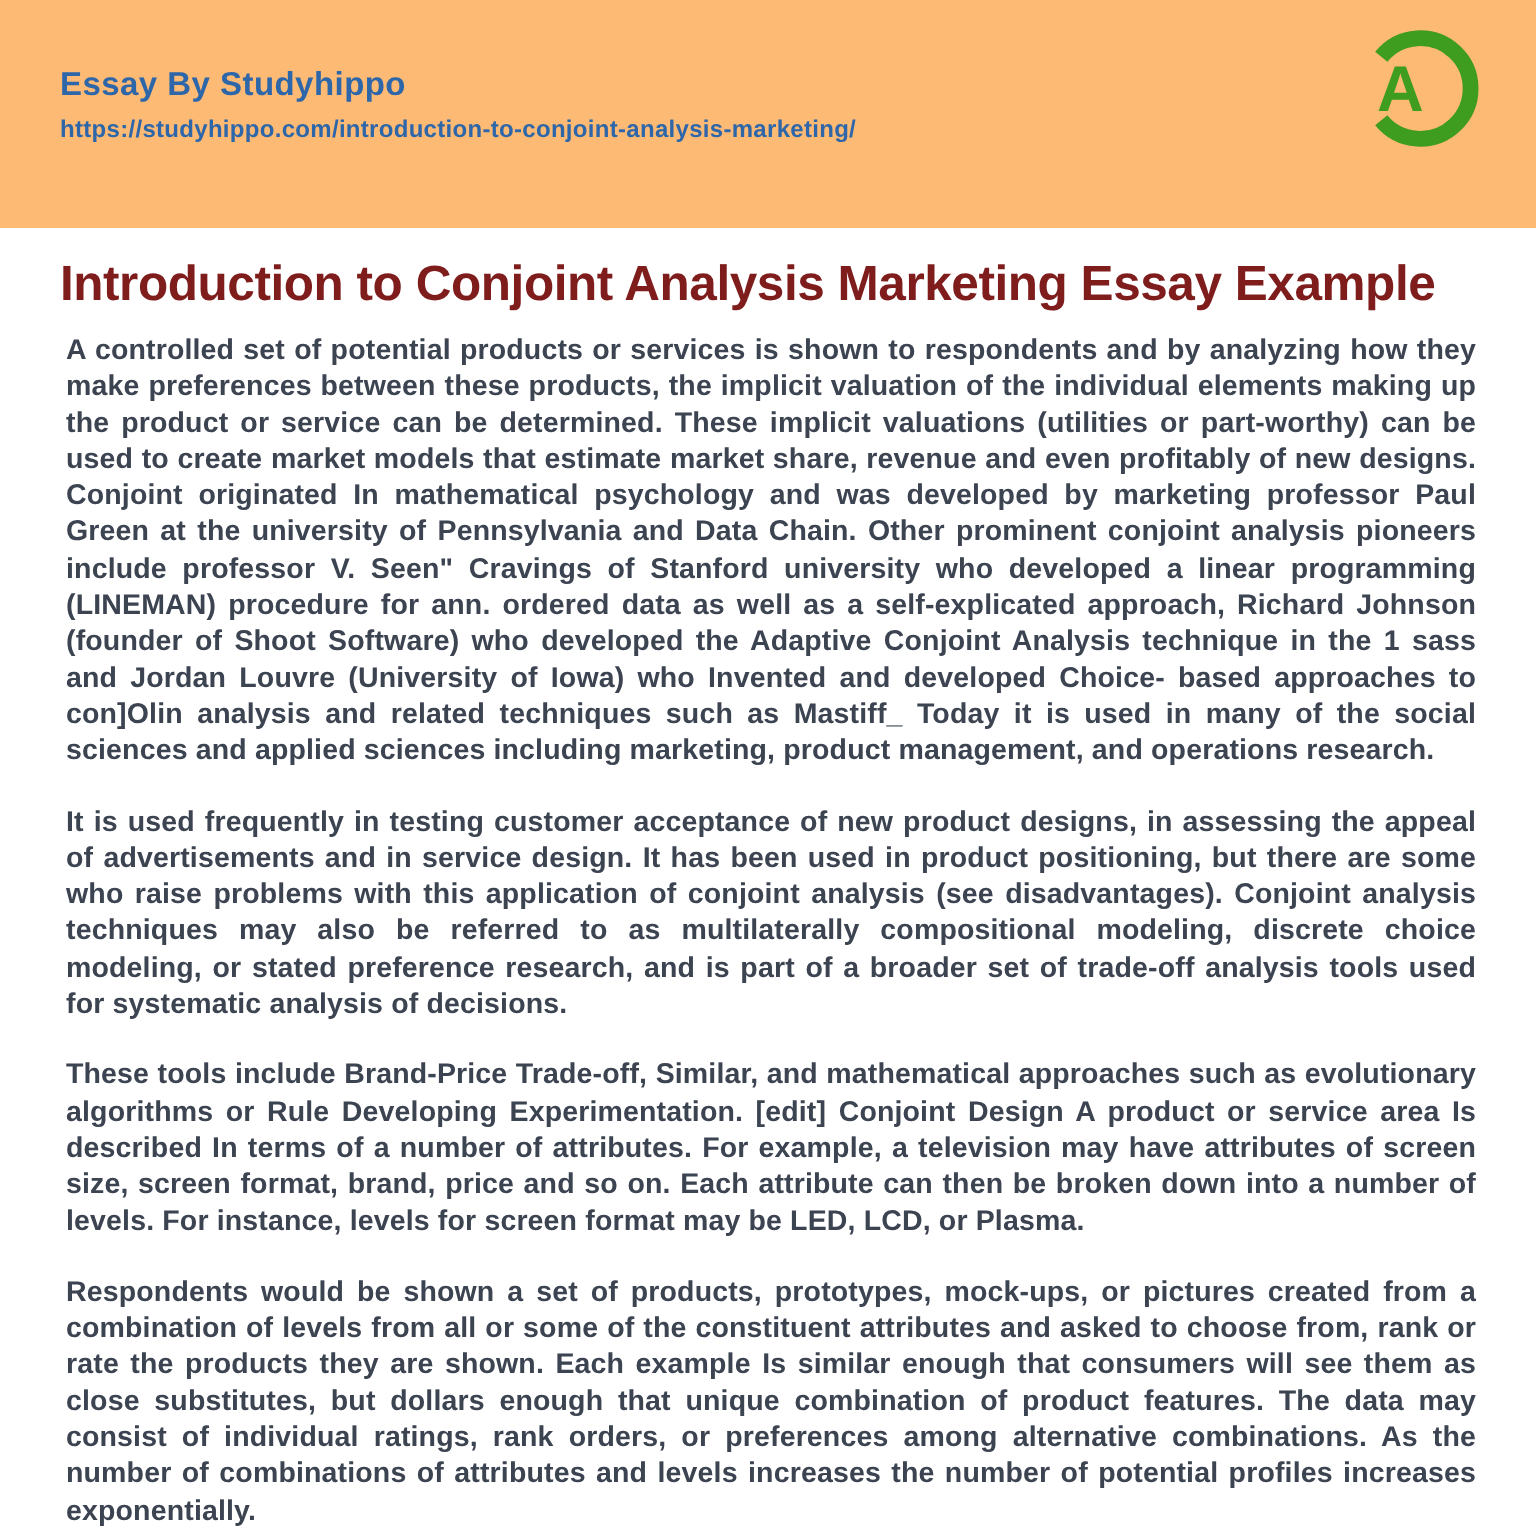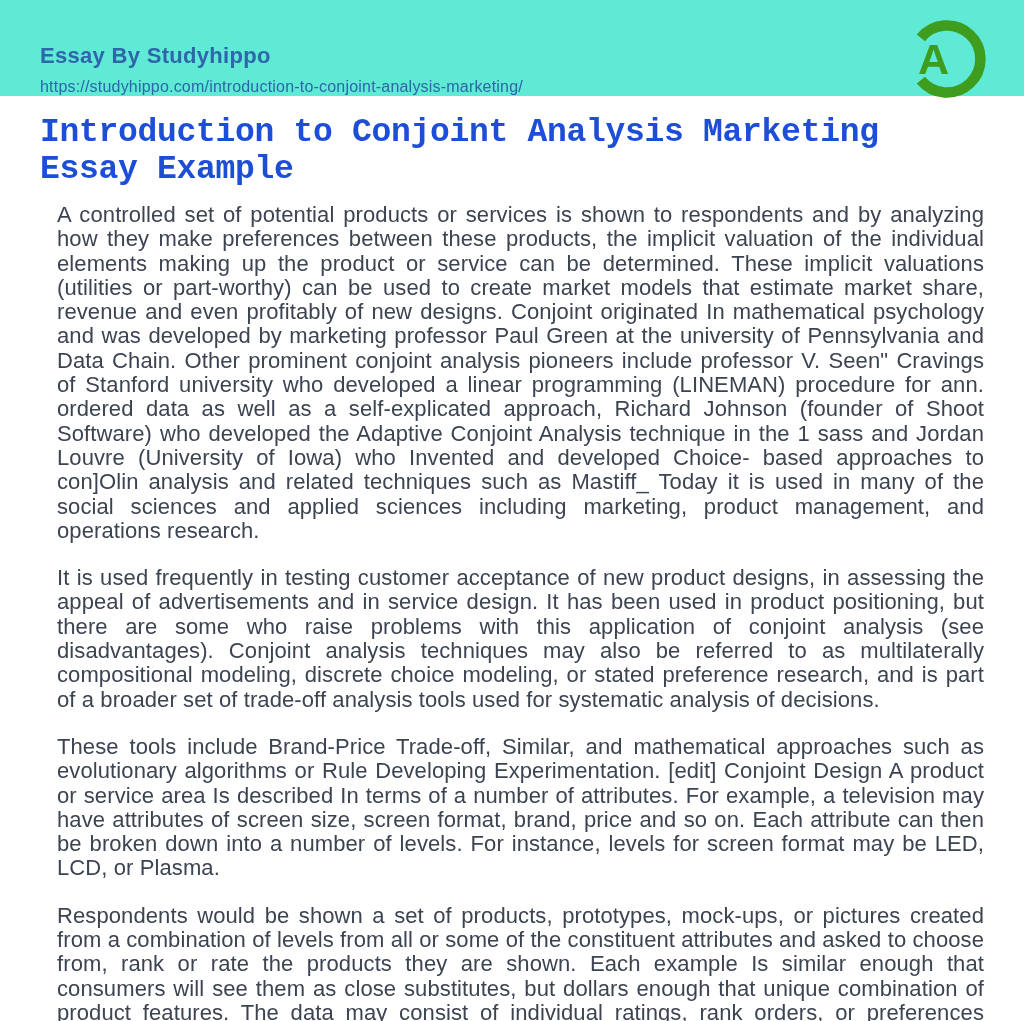--- a/index.html
+++ b/index.html
@@ -9,69 +9,69 @@
     background: #ffffff;
     width: 1024px;
     min-height: 1021px;
     font-family: "Liberation Sans", "DejaVu Sans", sans-serif;
   }
   .page { width: 1024px; min-height: 1021px; background: #ffffff; }
 
   
   .site-header {
     position: relative;
-    height: 96px;
-    background: #5eead4;
+    height: 152px;
+    background: #fdba74;
     padding: 44px 40px 0 40px;
   }
   .site-name {
     color: #2d66a9;
     font-size: 22px;
     font-weight: 700;
     letter-spacing: 0.3px;
     line-height: 1.1;
   }
   .site-url {
     display: inline-block;
     margin-top: 10px;
     color: #2d66a9;
     font-size: 16px;
-    font-weight: 400;
+    font-weight: 700;
     text-decoration: none;
     letter-spacing: 0.2px;
   }
   .logo {
     position: absolute;
     top: 13px;
     right: 33px;
     width: 92px;
     height: 92px;
   }
   .logo svg { width: 100%; height: 100%; display: block; }
 
   
   .article {
     padding: 18px 40px 40px 40px;
   }
   .page-title {
     margin: 0 0 15px 0;
-    color: #1d4ed8;
+    color: #7f1d1d;
     font-size: 33px;
     line-height: 37px;
     font-weight: 800;
     letter-spacing: -0.3px;
-    font-family: Liberation Mono, monospace;
   }
   .article p {
-    margin: 0 0 23px 17px;
+    margin: 0 0 23px 4px;
     color: #3c4351;
-    font-size: 22px;
+    font-size: 19px;
     line-height: 24.3px;
     text-align: justify;
     letter-spacing: 0.1px;
+    font-weight: bold;
   }
   .article p:last-child { margin-bottom: 0; }
 </style>
 </head>
 <body>
 
 <div class="page">
 
   <header class="site-header">
     <div class="header-text">

